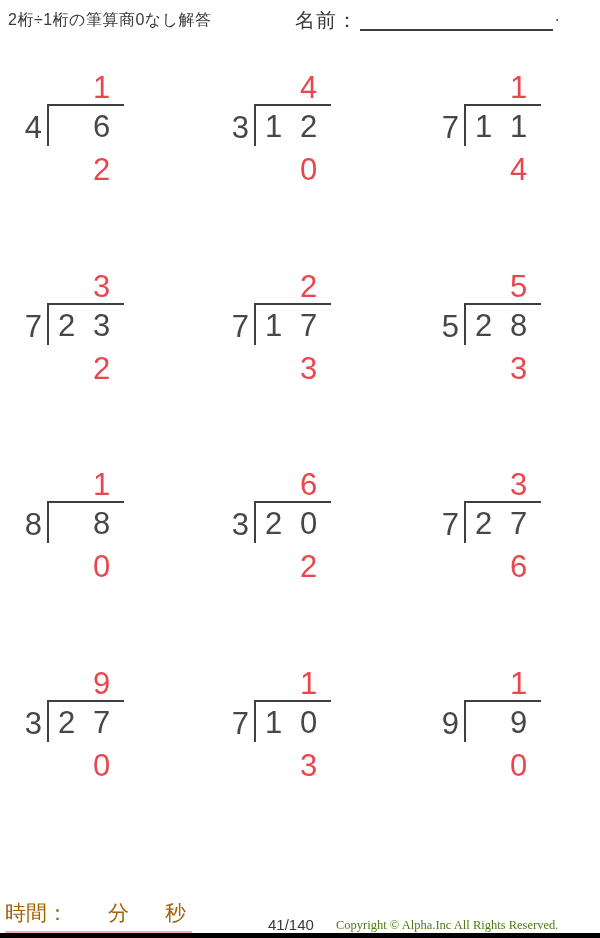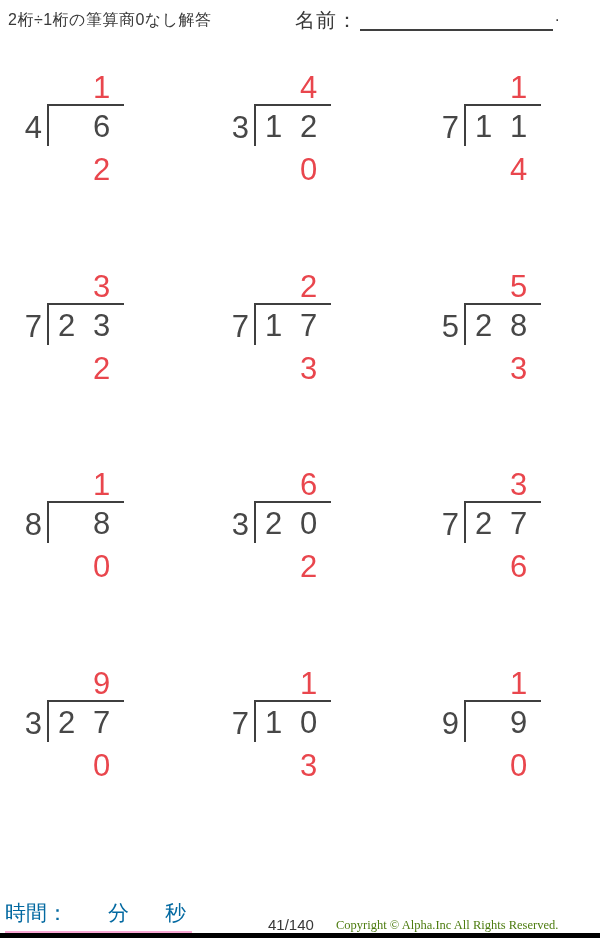--- a/index.html
+++ b/index.html
@@ -42,21 +42,21 @@
     margin-left:5px; display:flex;
     border-top:2px solid #3f3f3f; border-left:2px solid #3f3f3f;
     padding:6px 5px 5px 0;
   }
   .remainder-row { margin-top:9px; }
 
   
   .time-block {
     position:absolute; left:5px; top:899px;
     display:flex; align-items:baseline;
-    font-size:21px; color:#0369a1;
+    font-size:21px; color:#a16207;
     border-bottom:4px solid #f9a8d4; padding:0 6px 4px 0;
   }
   .time-gap1 { display:inline-block; width:40px; }
   .time-gap2 { display:inline-block; width:36px; }
   .page-number {
     position:absolute; left:268px; top:916px;
     font-size:15px; color:#383838;
   }
   .copyright {
     position:absolute; left:336px; top:918px;

